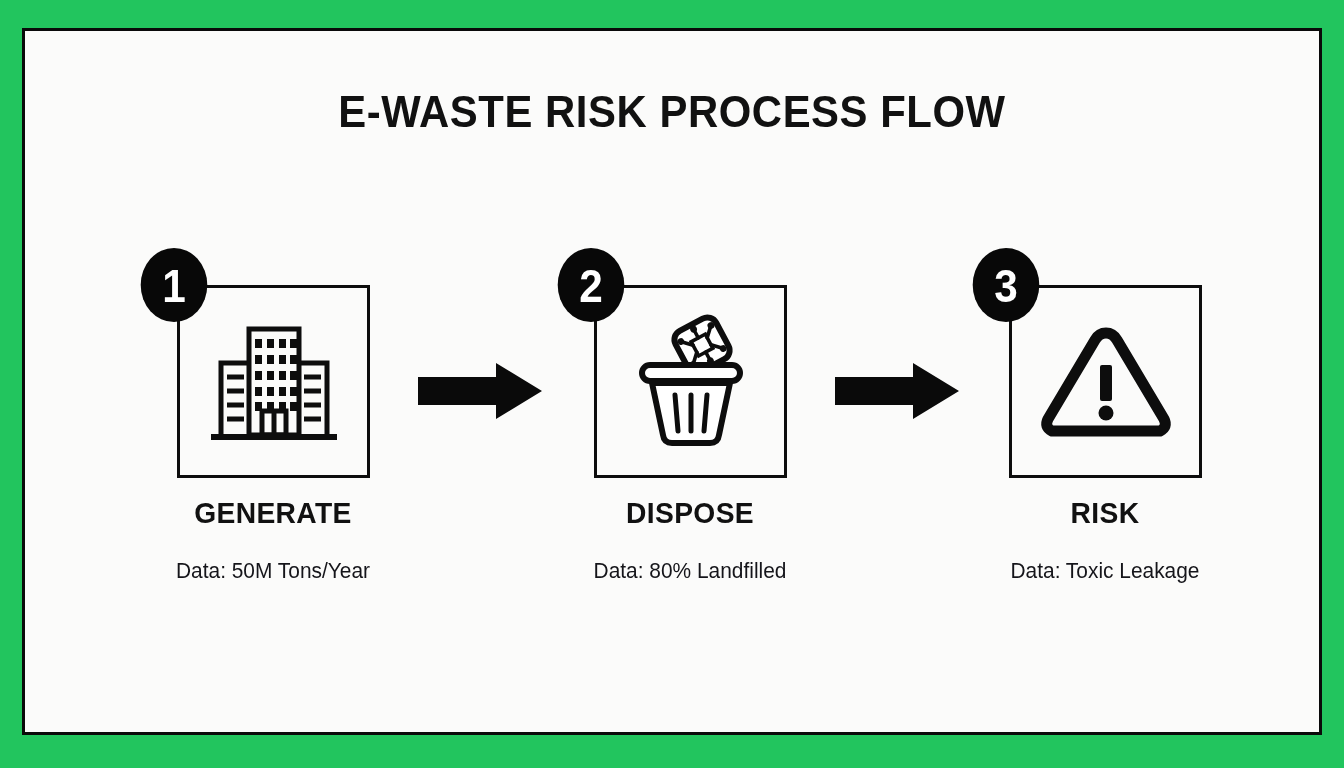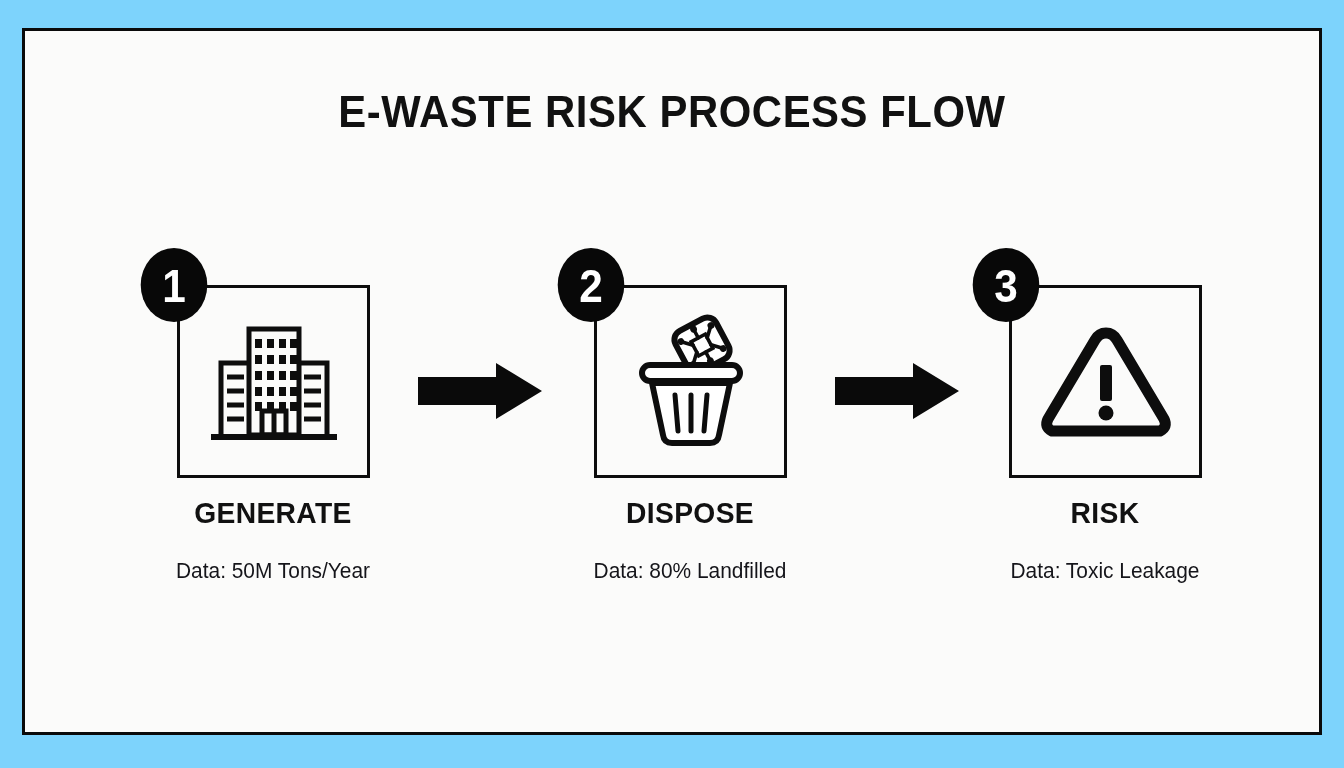--- a/index.html
+++ b/index.html
@@ -7,21 +7,21 @@
     padding: 0;
     background: #f7f7f5;
   }
   body {
     font-family: "Liberation Sans", sans-serif;
   }
   #canvas {
     position: relative;
     width: 1344px;
     height: 768px;
-    background: #7dd3fc;
+    background: #22c55e;
     overflow: hidden;
   }
   #outer-frame {
     position: absolute;
     left: 22px;
     top: 28px;
     width: 1300px;
     height: 707px;
     border: 3px solid #0a0a0a;
     box-sizing: border-box;

